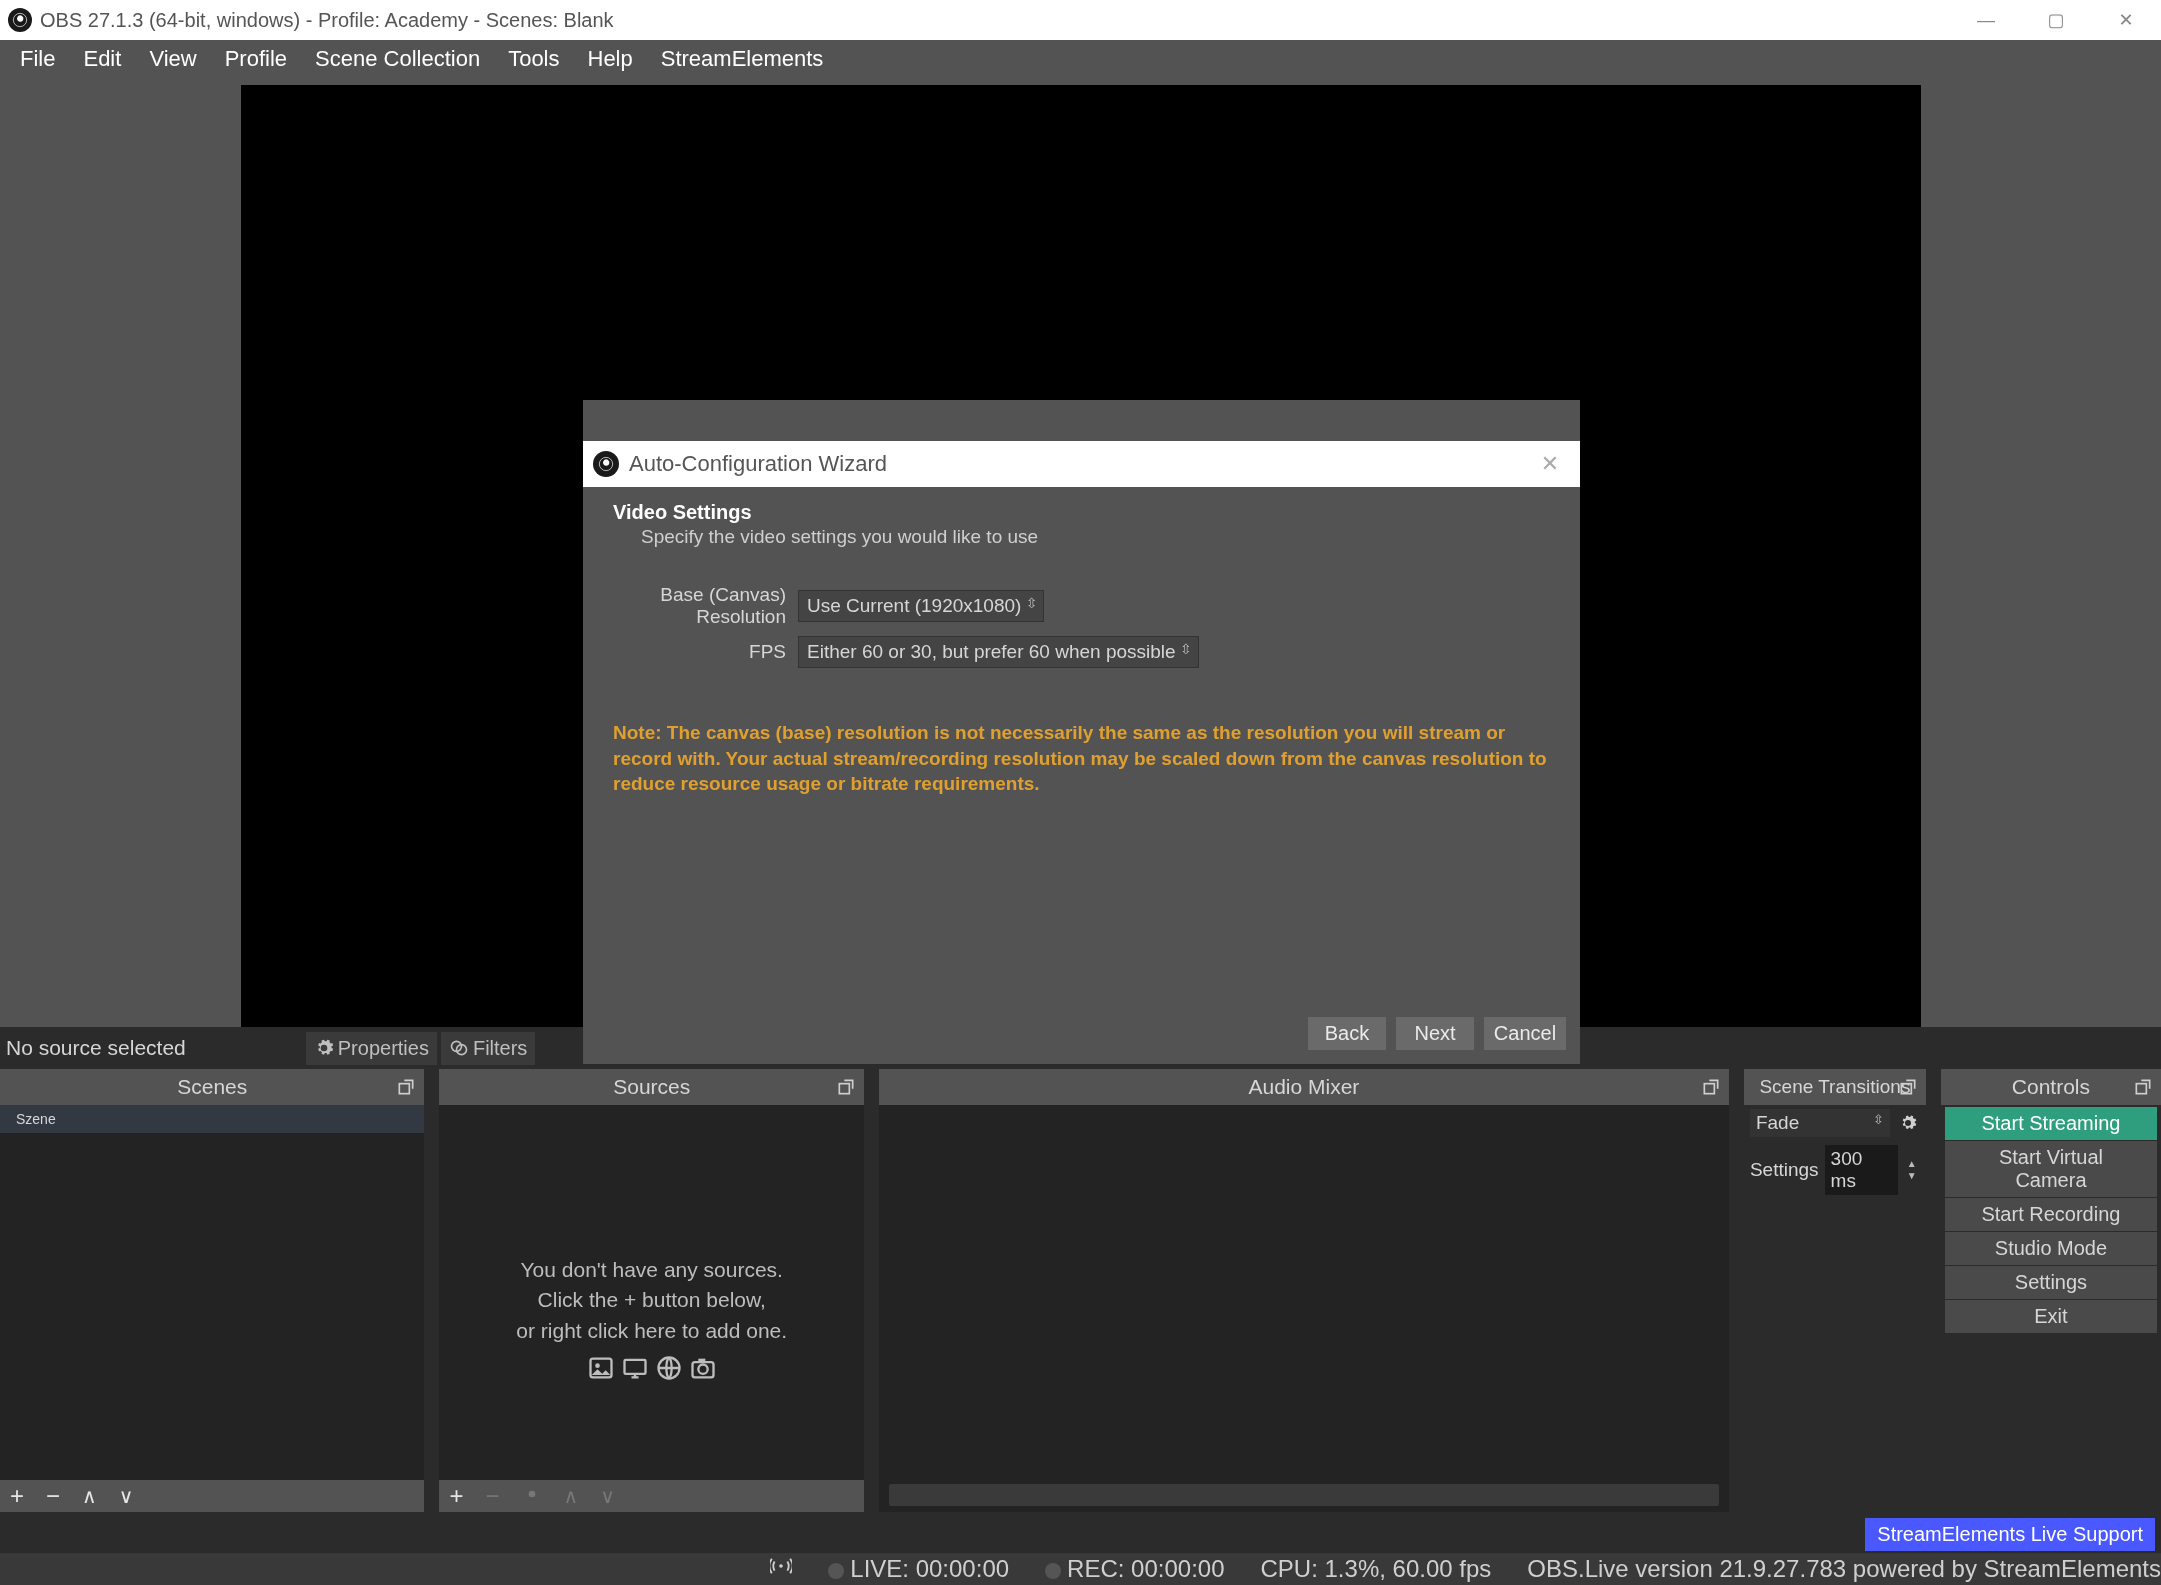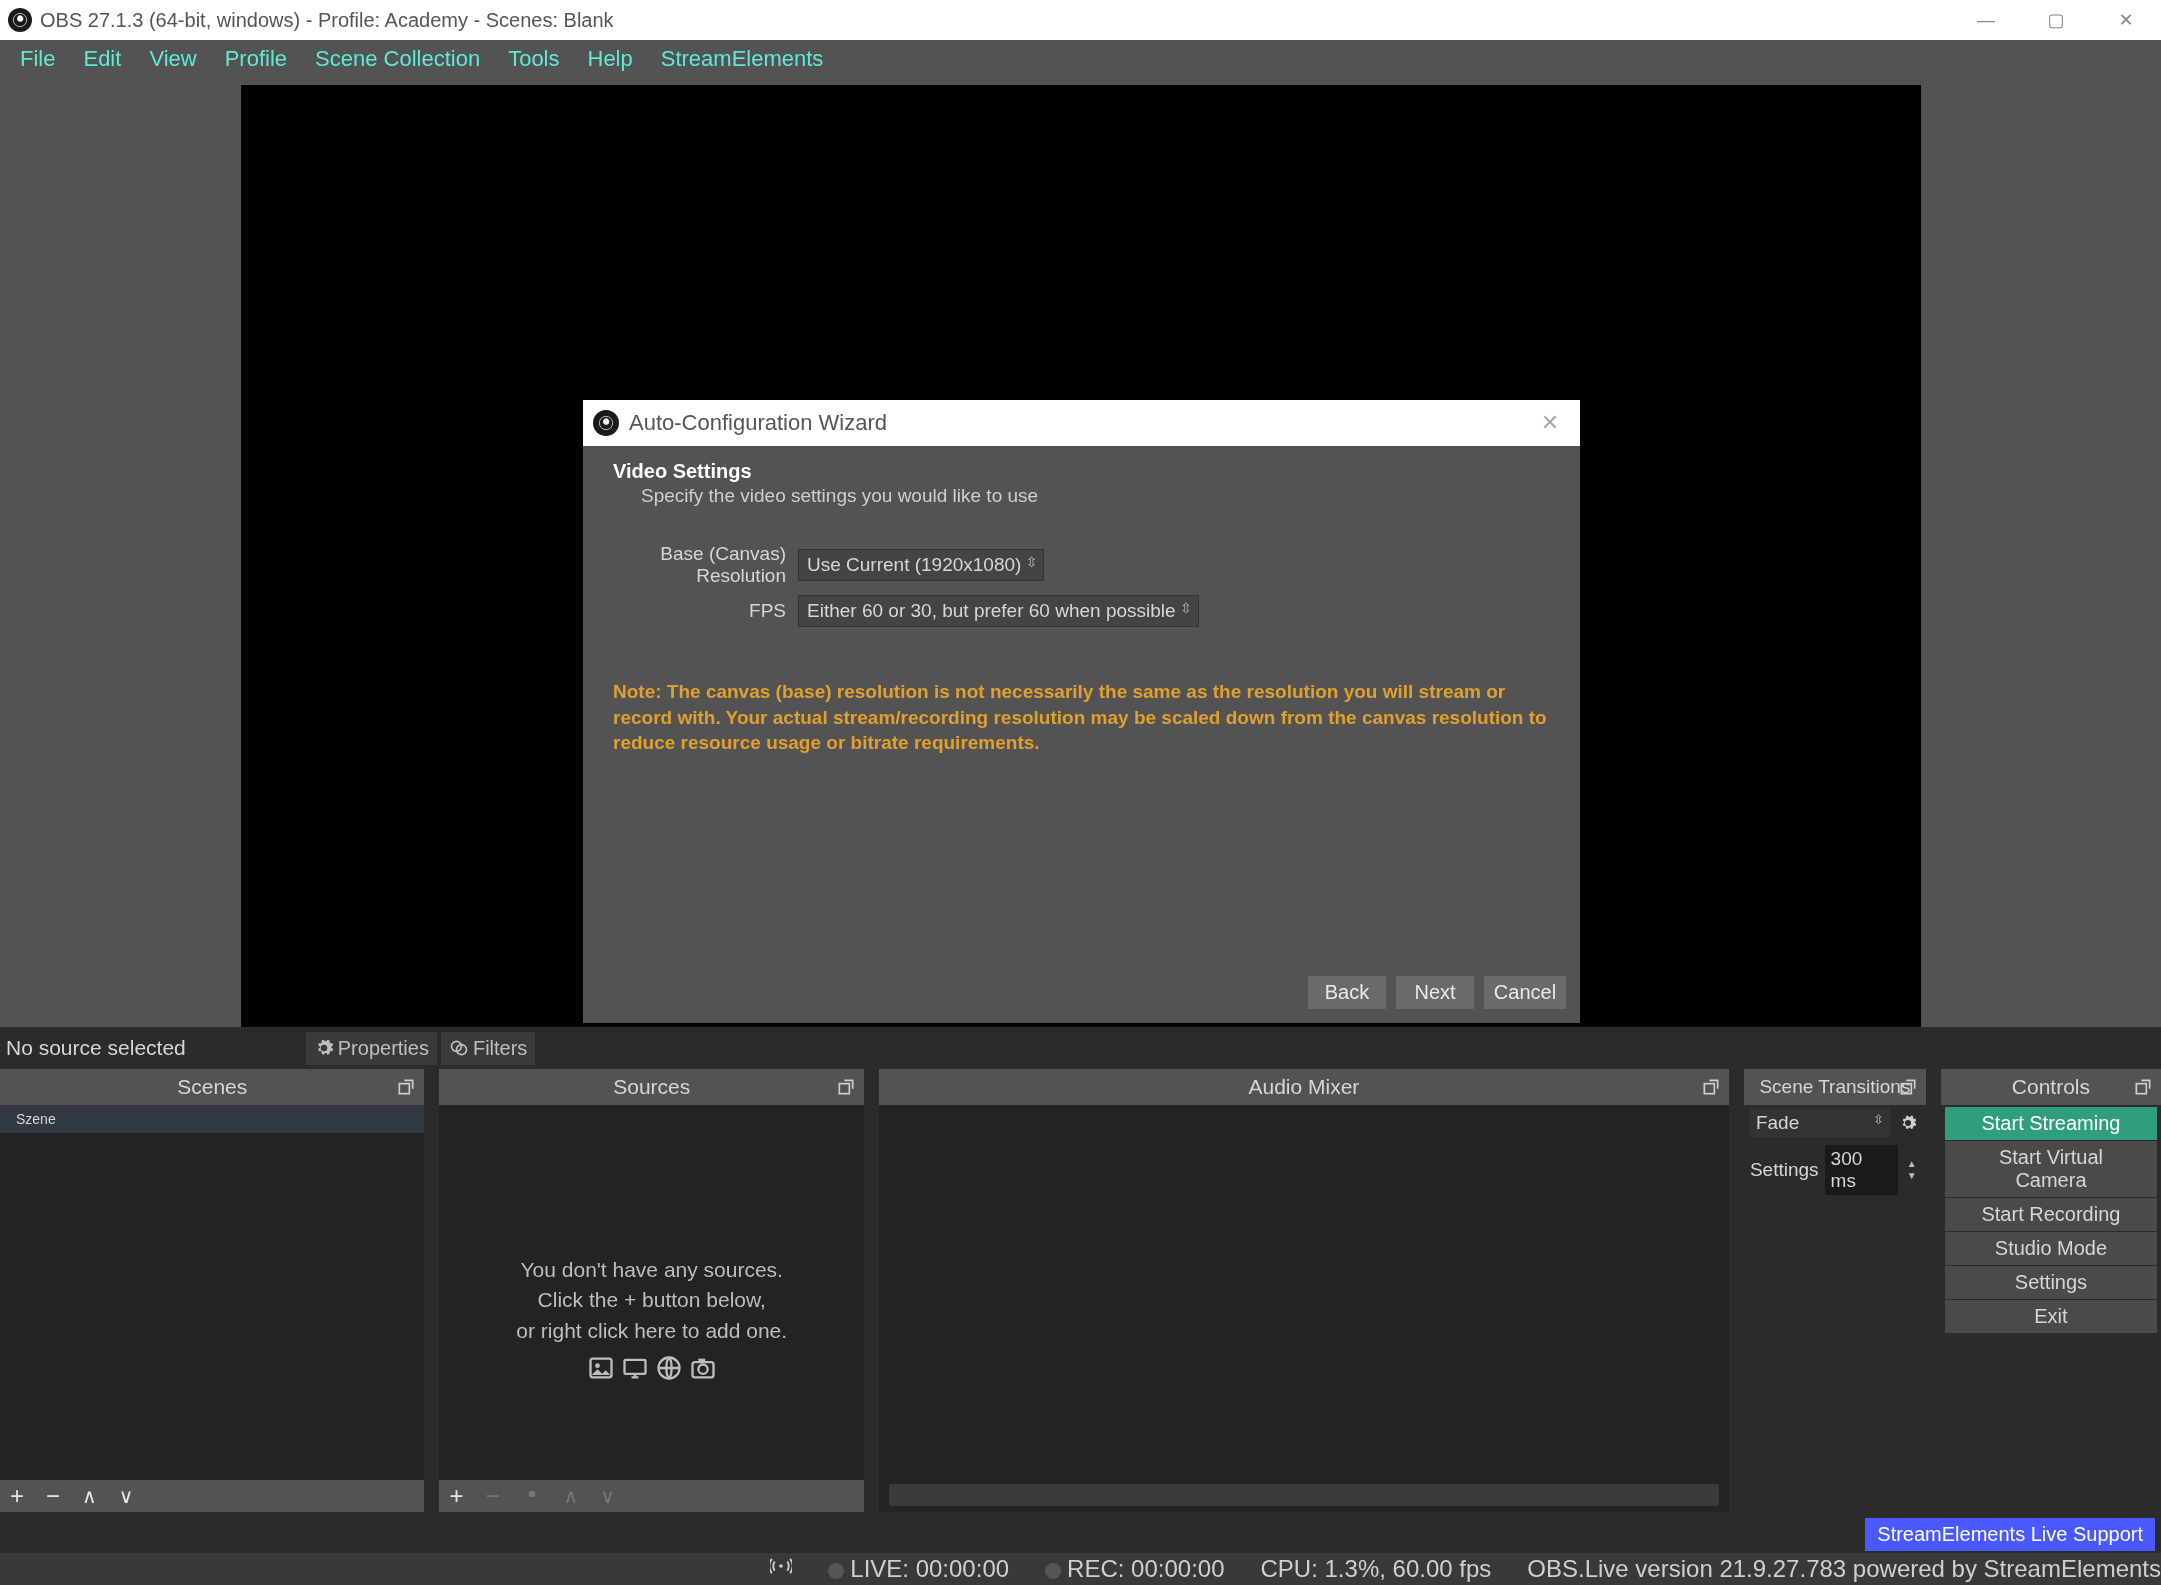--- a/index.html
+++ b/index.html
@@ -8,29 +8,29 @@
 
 .titlebar { height: 40px; background: #fff; display: flex; align-items: center; padding-left: 8px; }
 .titlebar .logo { width: 24px; height: 24px; border-radius: 50%; background: #1a1a1a; display: inline-flex; align-items: center; justify-content: center; margin-right: 8px; }
 .titlebar .logo svg { width: 16px; height: 16px; }
 .titlebar .title { color: #555; font-size: 20px; }
 .winbtns { margin-left: auto; display: flex; }
 .winbtn { width: 70px; height: 40px; display: flex; align-items: center; justify-content: center; color: #888; font-size: 18px; }
 
 
 .menubar { height: 38px; background: #535353; display: flex; align-items: center; padding-left: 6px; gap: 0; }
-.menubar .item { padding: 8px 14px; color: #5eead4; font-size: 22px; }
+.menubar .item { padding: 8px 14px; color: #ffffff; font-size: 22px; }
 
 
 .preview-area { background: #535353; padding: 7px 0 0 0; display: flex; justify-content: center; }
 .preview-canvas { width: 1680px; height: 942px; background: #000; position: relative; }
 
 
 .wizard { position: absolute; left: 583px; top: 400px; width: 997px; background: #535353; }
-.wizard-titlebar { height: 46px; background: #fff; display: flex; align-items: center; padding-left: 10px; }
+.wizard-titlebar { height: 46px; background: #fff; display: flex; align-items: center; padding-left: 10px; margin-top: 41px; }
 .wizard-titlebar .wlogo { width: 26px; height: 26px; border-radius: 50%; background: #1a1a1a; display: inline-flex; align-items: center; justify-content: center; margin-right: 10px; }
 .wizard-titlebar .wlogo svg { width: 16px; height: 16px; }
 .wizard-titlebar .wtitle { color: #555; font-size: 22px; }
 .wizard-titlebar .wclose { margin-left: auto; width: 60px; text-align: center; color: #aaa; font-size: 22px; }
 .wizard-header { padding: 14px 30px 10px; }
 .wizard-header .h1 { color: #fff; font-size: 20px; font-weight: 600; }
 .wizard-header .h2 { color: #cfcfcf; font-size: 19px; padding-left: 28px; padding-top: 2px; }
 .wizard-body { padding: 26px 30px 10px; }
 .form-row { display: flex; align-items: center; margin-bottom: 8px; }
 .form-label { width: 185px; text-align: right; padding-right: 12px; font-size: 19px; color: #d6d6d6; }

